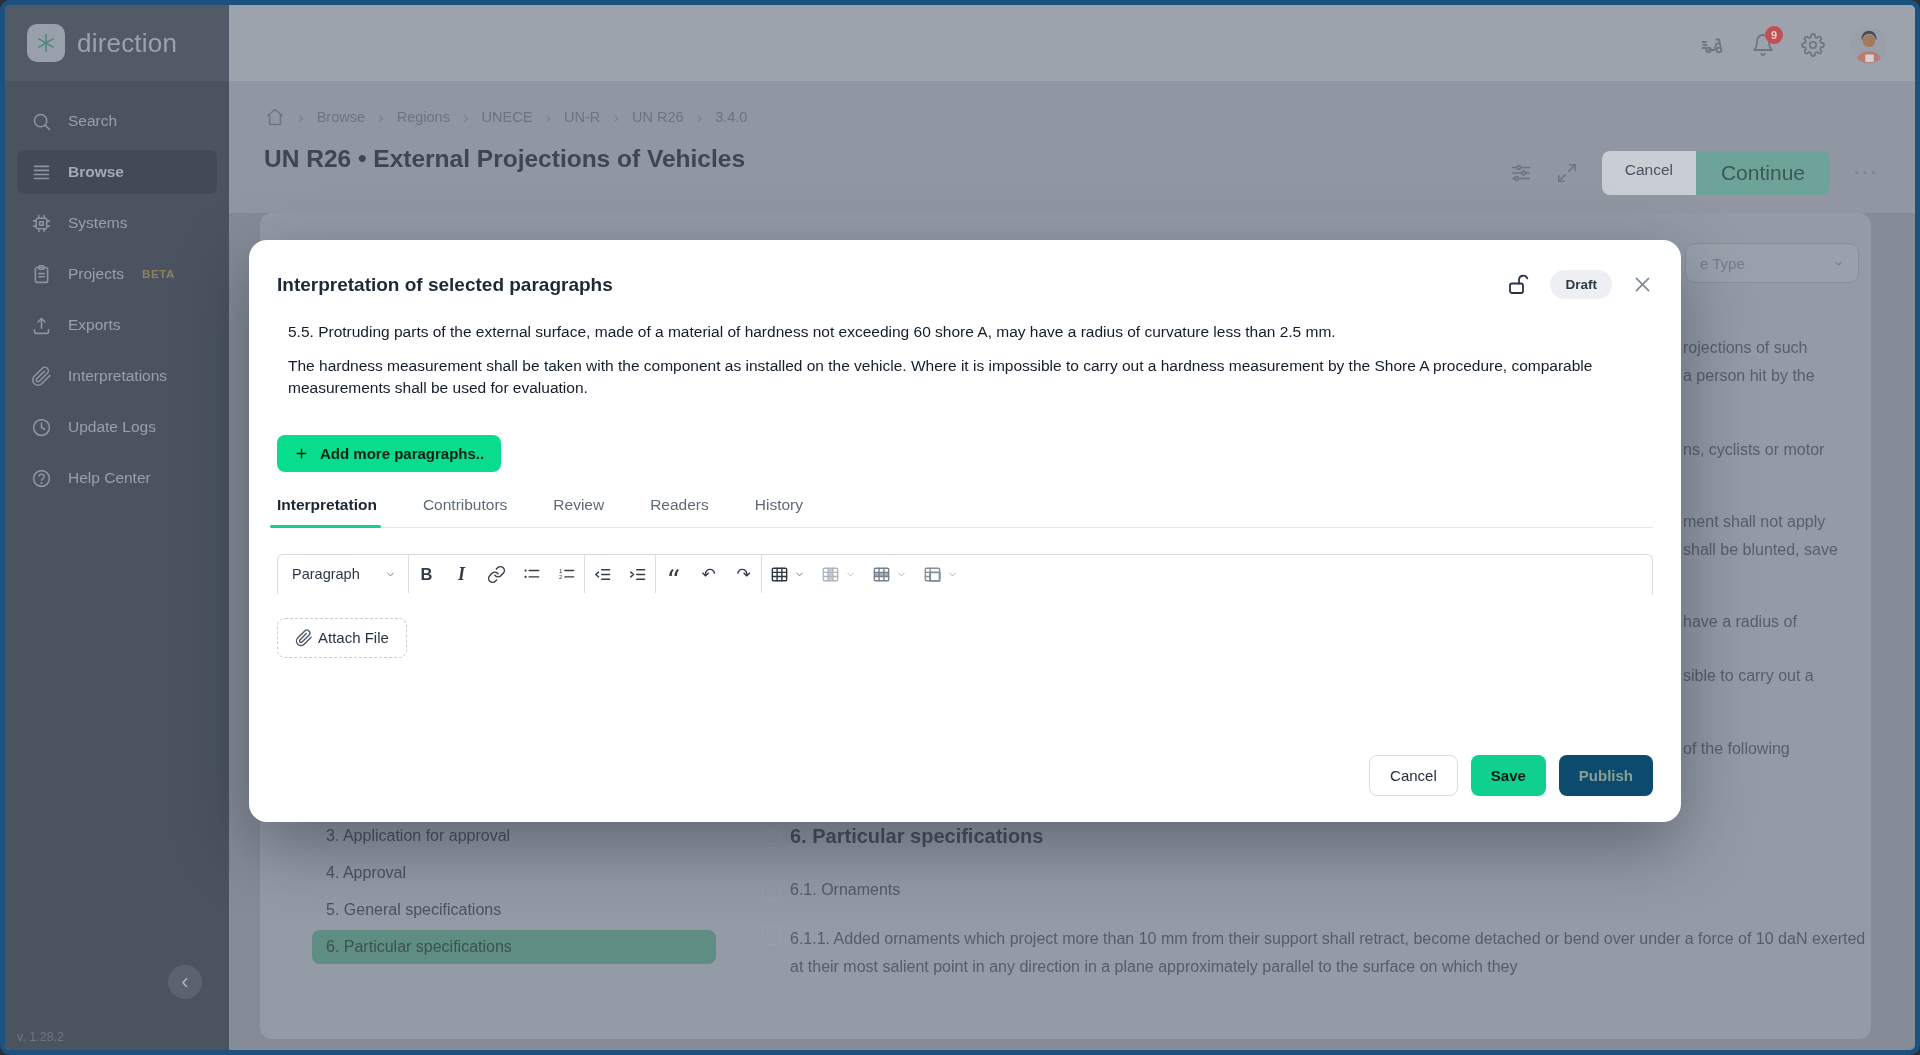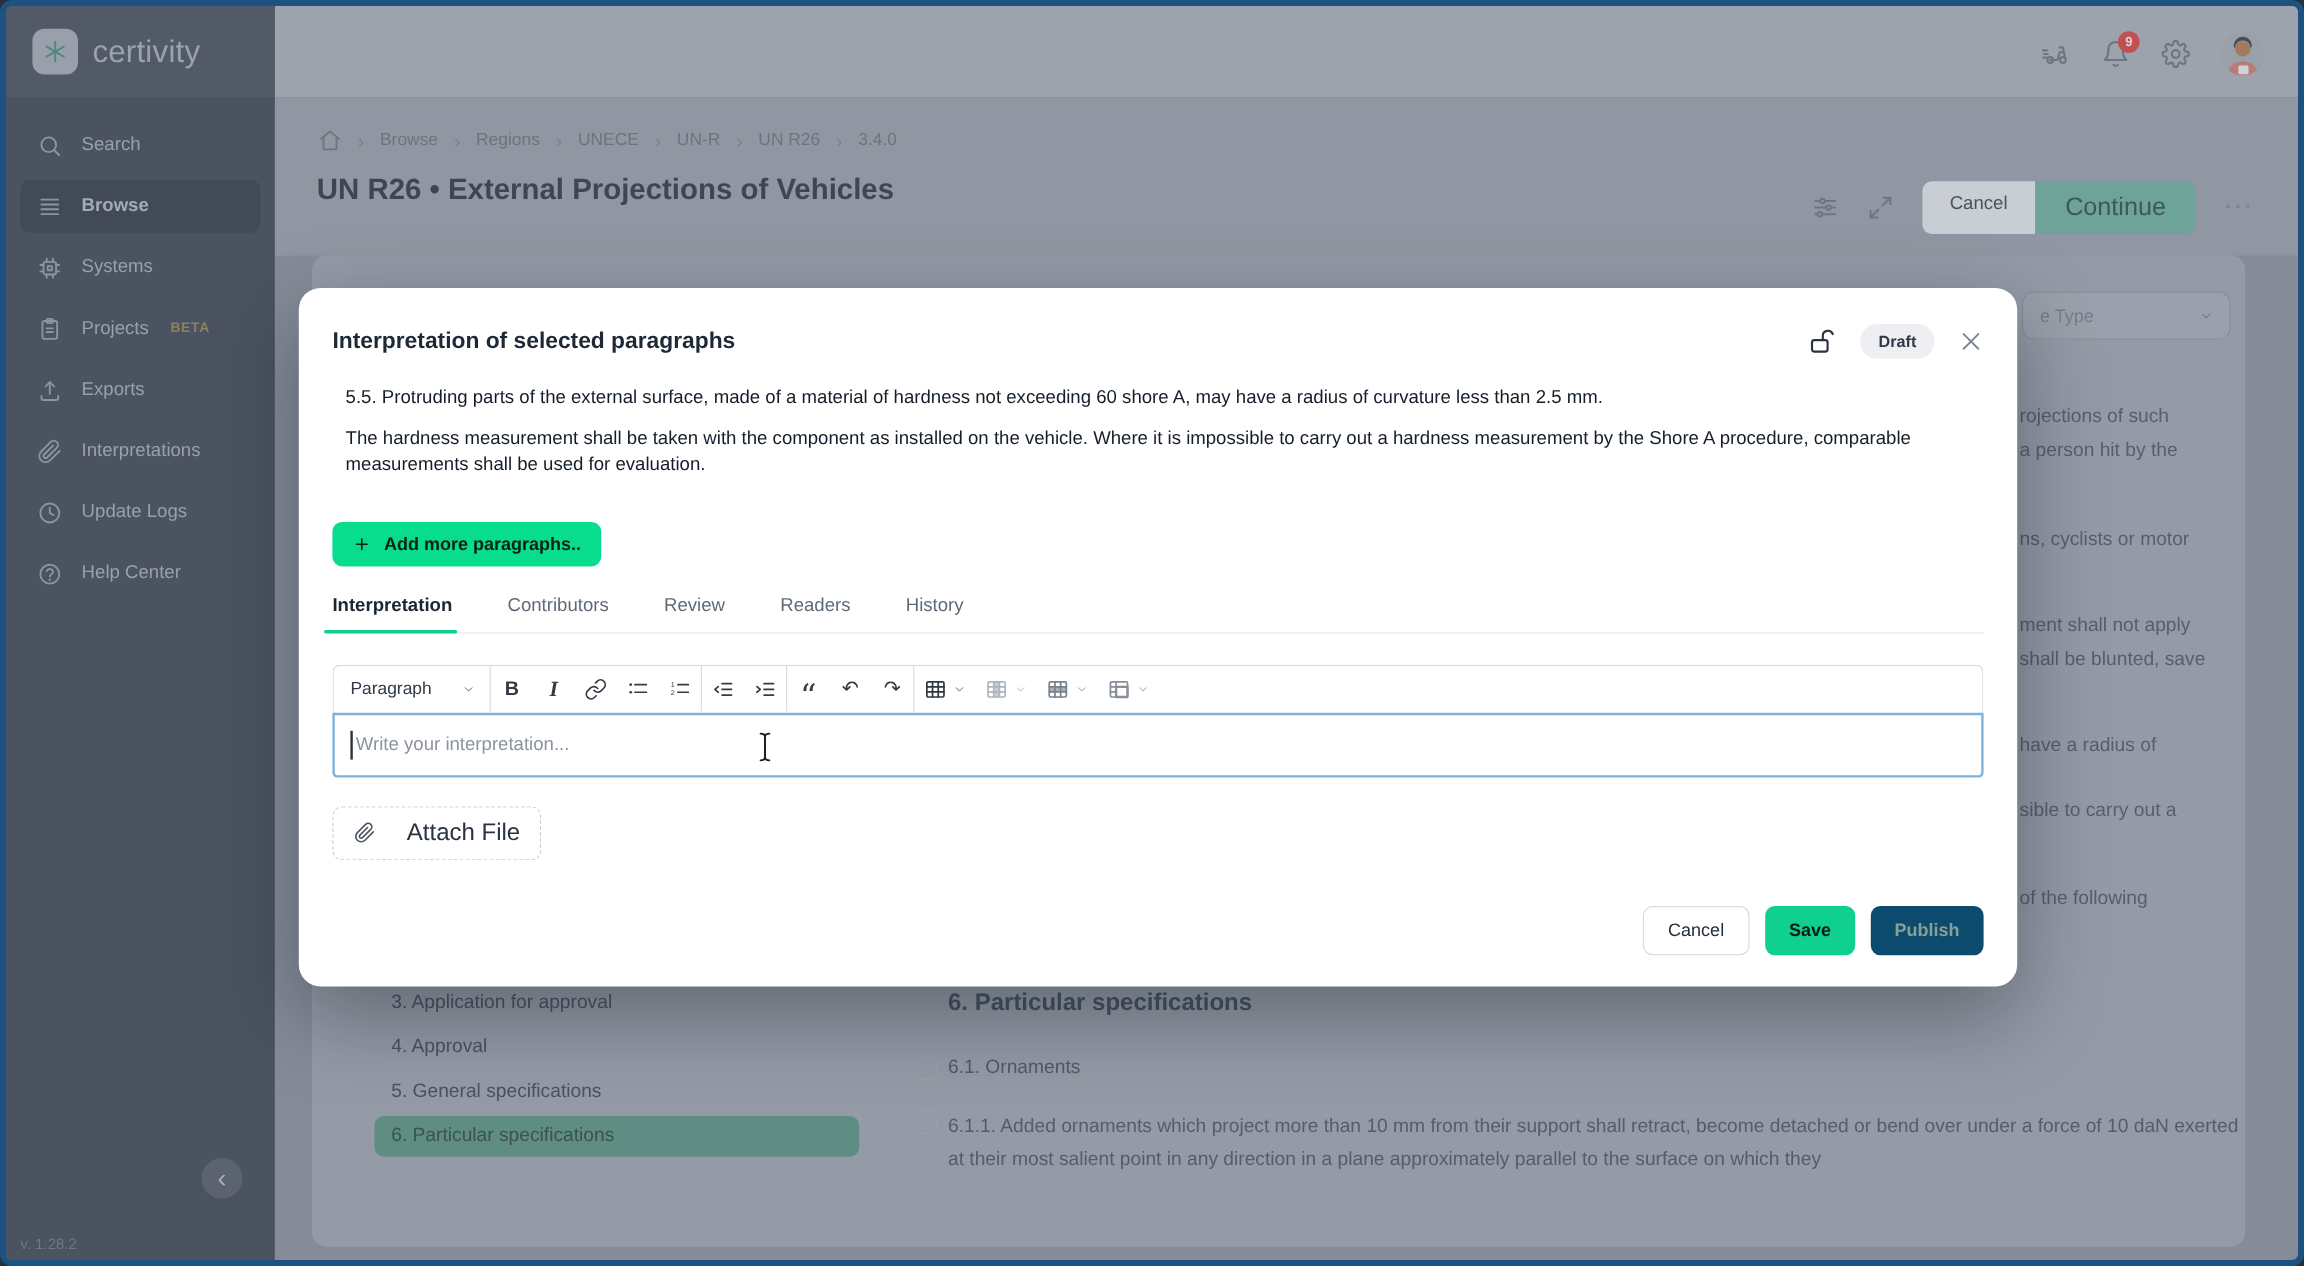--- a/index.html
+++ b/index.html
@@ -97,22 +97,22 @@
   .uglyph { font-family:"DejaVu Sans",sans-serif; font-size:17px; }
   .tb-drop { display:flex; align-items:center; gap:5px; padding:0 8px; height:38px; cursor:pointer; }
   .chev-sm { width:11px; height:11px; color:#5a646f; }
 
   .editor { border:2px solid #7fb2da; border-radius:0 0 4px 4px; height:54px; display:flex; align-items:center;
             padding:0 13px; position:relative; background:#fff; cursor:text; }
   .caret { width:1.5px; height:24px; background:#2a333d; margin-right:3px; }
   .placeholder { color:#8b939e; font-size:15.5px; }
   .ibeam { position:absolute; left:352px; top:13px; width:13px; height:27px; color:#1c1f24; }
 
-  .attach-btn { margin-top:24px; display:inline-flex; align-items:center; gap:26px; border:1.6px dashed #c8cdd4;
-                border-radius:8px; padding:10px 17px; font-size:20px; color:#2a3440; background:#fff; cursor:pointer; }
+  .attach-btn { margin-top:24px; display:inline-flex; align-items:center; gap:5px; border:1.6px dashed #c8cdd4;
+                border-radius:8px; padding:10px 17px; font-size:15px; color:#2a3440; background:#fff; cursor:pointer; }
   .clip-ic { width:18px; height:18px; color:#4a5563; }
 
   .modal-footer { position:absolute; right:28px; bottom:26px; display:flex; gap:13px; }
   .btn { border-radius:8px; font-size:15px; padding:11px 20px; border:none; cursor:pointer; }
   .btn-cancel { background:#fff; border:1px solid #d9dde2; color:#232e3a; font-weight:500; }
   .btn-save { background:#0fd08e; color:#0b1d15; font-weight:600; }
   .btn-publish { background:#0c4a6e; color:#87a094; font-weight:600; cursor:default; }
 </style>
 </head>
 <body>
@@ -121,21 +121,21 @@
 
   <div class="sidebar">
     <div class="logo-row">
       <span class="logo-badge">
         <svg class="ic" width="22" height="22" viewBox="0 0 24 24" stroke-width="2.6">
           <line x1="12" y1="3" x2="12" y2="21"></line>
             <line x1="4.2" y1="7.5" x2="19.8" y2="16.5"></line>
             <line x1="19.8" y1="7.5" x2="4.2" y2="16.5"></line>
         </svg>
       </span>
-      <span class="logo-text">certivity</span>
+      <span class="logo-text">direction</span>
     </div>
     <div class="nav">
       <div class="nav-item">
         <svg class="ic nico" viewBox="0 0 24 24">
             <circle cx="11" cy="11" r="7"></circle>
             <line x1="16.5" y1="16.5" x2="21" y2="21"></line>
           </svg>
         <span>Search</span>
       </div>
       <div class="nav-item active">
@@ -457,30 +457,20 @@
             <line x1="3" y1="9.3" x2="9" y2="9.3"></line>
             <line x1="3" y1="14.6" x2="9" y2="14.6"></line>
             <rect x="9" y="9.3" width="12" height="10.7" stroke-width="2.4"></rect>
           </svg>
         <svg class="ic chev-sm" viewBox="0 0 24 24" style="color:#9aa1a9">
             <polyline points="6 9 12 15 18 9"></polyline>
           </svg>
       </span>
     </div>
 
-    <div class="editor">
-      <span class="caret"></span>
-      <span class="placeholder">Write your interpretation...</span>
-      <svg class="ibeam" viewBox="0 0 14 28">
-        <g stroke="currentColor" stroke-width="1.6" fill="none" stroke-linecap="round">
-          <path d="M3 2c2 0 4 .8 4 3v18c0 2.2-2 3-4 3"></path>
-            <path d="M11 2c-2 0-4 .8-4 3v18c0 2.2 2 3 4 3"></path>
-        </g>
-      </svg>
-    </div>
 
     <button class="attach-btn">
       <svg class="ic clip-ic" viewBox="0 0 24 24">
           <path d="M21.44 11.05l-9.19 9.19a6 6 0 0 1-8.49-8.49l9.19-9.19a4 4 0 0 1 5.66 5.66l-9.2 9.19a2 2 0 0 1-2.83-2.83l8.49-8.48"></path>
         </svg>
       <span>Attach File</span>
     </button>
 
     <div class="modal-footer">
       <button class="btn btn-cancel">Cancel</button>

